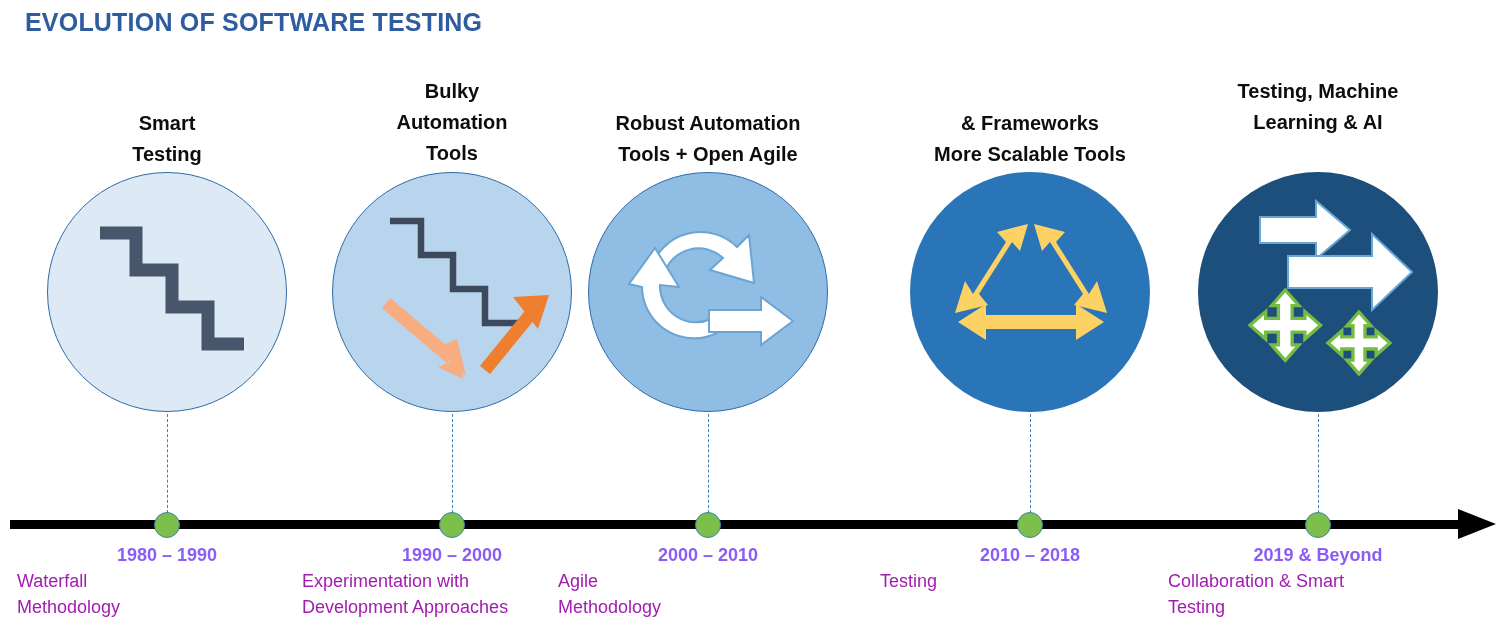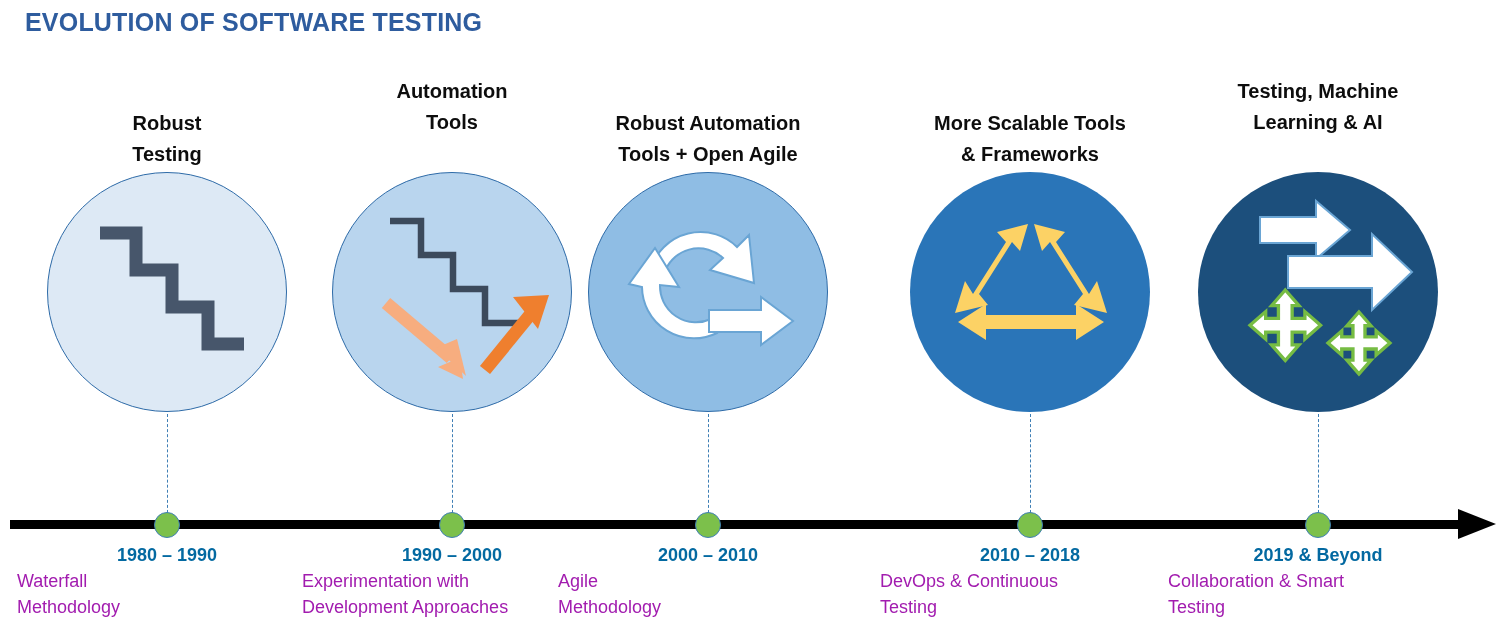--- a/index.html
+++ b/index.html
@@ -64,21 +64,21 @@
     z-index: 5;
   }
 
   .year {
     position: absolute;
     left: 0; width: 100%;
     top: 545px;
     text-align: center;
     font-size: 18px;
     font-weight: bold;
-    color: #0369a1;
+    color: #8b5cf6;
     white-space: nowrap;
   }
   .caption {
     position: absolute;
     left: 0; width: 100%;
     top: 568px;
     font-size: 18px;
     line-height: 1.45;
     color: #a21caf;
   }
@@ -101,41 +101,42 @@
 </style>
 </head>
 <body>
 
 <div id="root">
 
   <div class="title">EVOLUTION OF SOFTWARE TESTING</div>
 
   <div class="milestone" style="left:17px; width:300px;">
     <div class="headline" style="top:108px;">
-      <div>Robust</div>
+      <div>Smart</div>
       <div>Testing</div>
     </div>
 
     <div class="circle ring" style="left:30px; background:#dde9f5;">
       <svg class="icon-layer" viewBox="0 0 240 240">
         <path d="M52,60 H88 V97 H124 V134 H160 V171 H196" fill="none" stroke="#47566b" stroke-width="13" stroke-linecap="butt" stroke-linejoin="miter"></path>
       </svg>
     </div>
 
     <div class="dashline" style="left:150px;"></div>
     <div class="dot" style="left:137px;"></div>
     <div class="year">1980 – 1990</div>
     <div class="caption">
       <div>Waterfall</div>
       <div>Methodology</div>
     </div>
   </div>
 
   <div class="milestone" style="left:302px; width:300px;">
     <div class="headline" style="top:76px;">
+      <div>Bulky</div>
       <div>Automation</div>
       <div>Tools</div>
     </div>
 
     <div class="circle ring" style="left:30px; background:#b9d5ee;">
       <svg class="icon-layer" viewBox="0 0 240 240">
         <path d="M57,48 H88 V82 H120 V116 H152 V150 H190" fill="none" stroke="#3c4a5c" stroke-width="6.5" stroke-linecap="butt" stroke-linejoin="miter"></path>
 
         <g>
           <path d="M52,133 L119,188 L105,194 L130,206 L126,179 L113,187 L58,127 Z" fill="#f7ad7f"></path>
@@ -188,42 +189,41 @@
     <div class="dot" style="left:137px;"></div>
     <div class="year">2000 – 2010</div>
     <div class="caption">
       <div>Agile</div>
       <div>Methodology</div>
     </div>
   </div>
 
   <div class="milestone" style="left:880px; width:300px;">
     <div class="headline" style="top:108px;">
+      <div>&amp; Frameworks</div>
       <div>More Scalable Tools</div>
-      <div>&amp; Frameworks</div>
     </div>
 
     <div class="circle" style="left:30px; background:#2a75b8;">
       <svg class="icon-layer" viewBox="0 0 240 240">
         <g fill="#fcd265">
 
           <path d="M118,52 L87,60 L96,70 L63,122 L55,109 L45,141 L78,133 L69,122 L102,70 L110,79 Z"></path>
 
           <path d="M124,52 L155,60 L146,70 L179,122 L187,109 L197,141 L164,133 L173,122 L140,70 L132,79 Z"></path>
 
           <path d="M48,150 L76,132 L76,143 L166,143 L166,132 L194,150 L166,168 L166,157 L76,157 L76,168 Z"></path>
         </g>
       </svg>
     </div>
 
     <div class="dashline" style="left:150px;"></div>
     <div class="dot" style="left:137px;"></div>
     <div class="year">2010 – 2018</div>
     <div class="caption">
-      <div>DevOps &amp; Continuous</div>
       <div>Testing</div>
     </div>
   </div>
 
   <div class="milestone" style="left:1168px; width:300px;">
     <div class="headline" style="top:76px;">
       <div>Testing, Machine</div>
       <div>Learning &amp; AI</div>
     </div>
 

